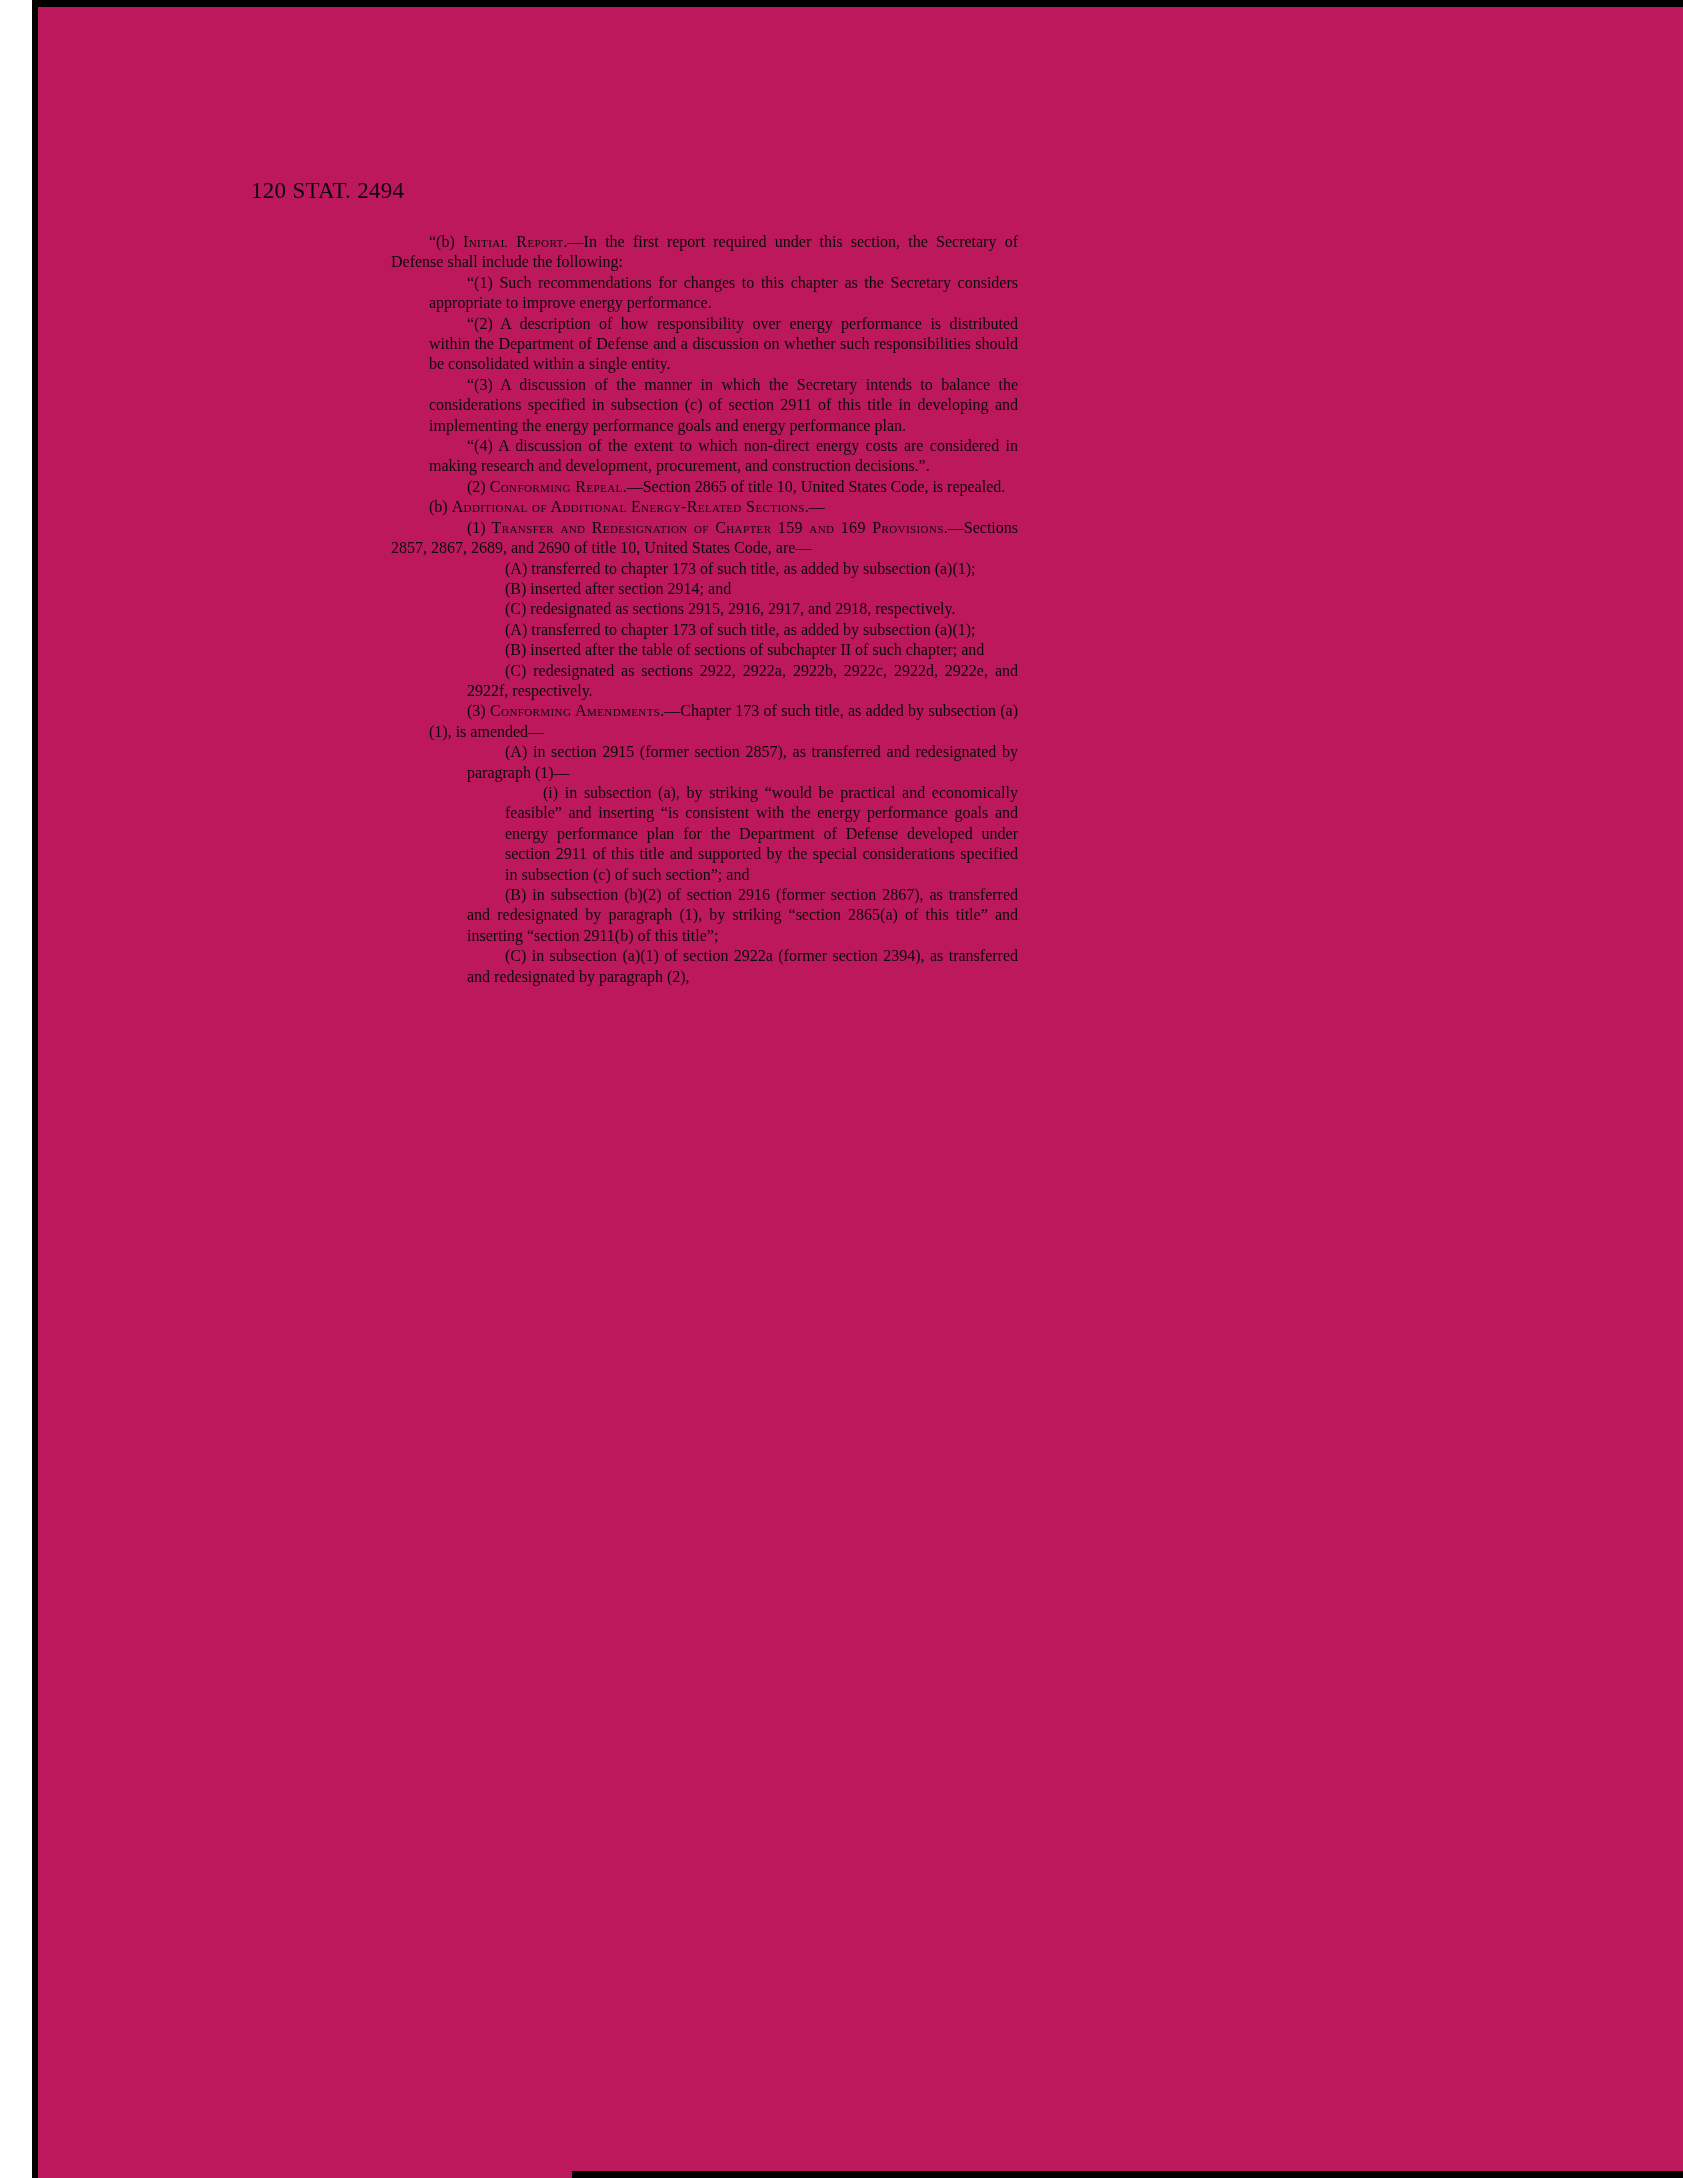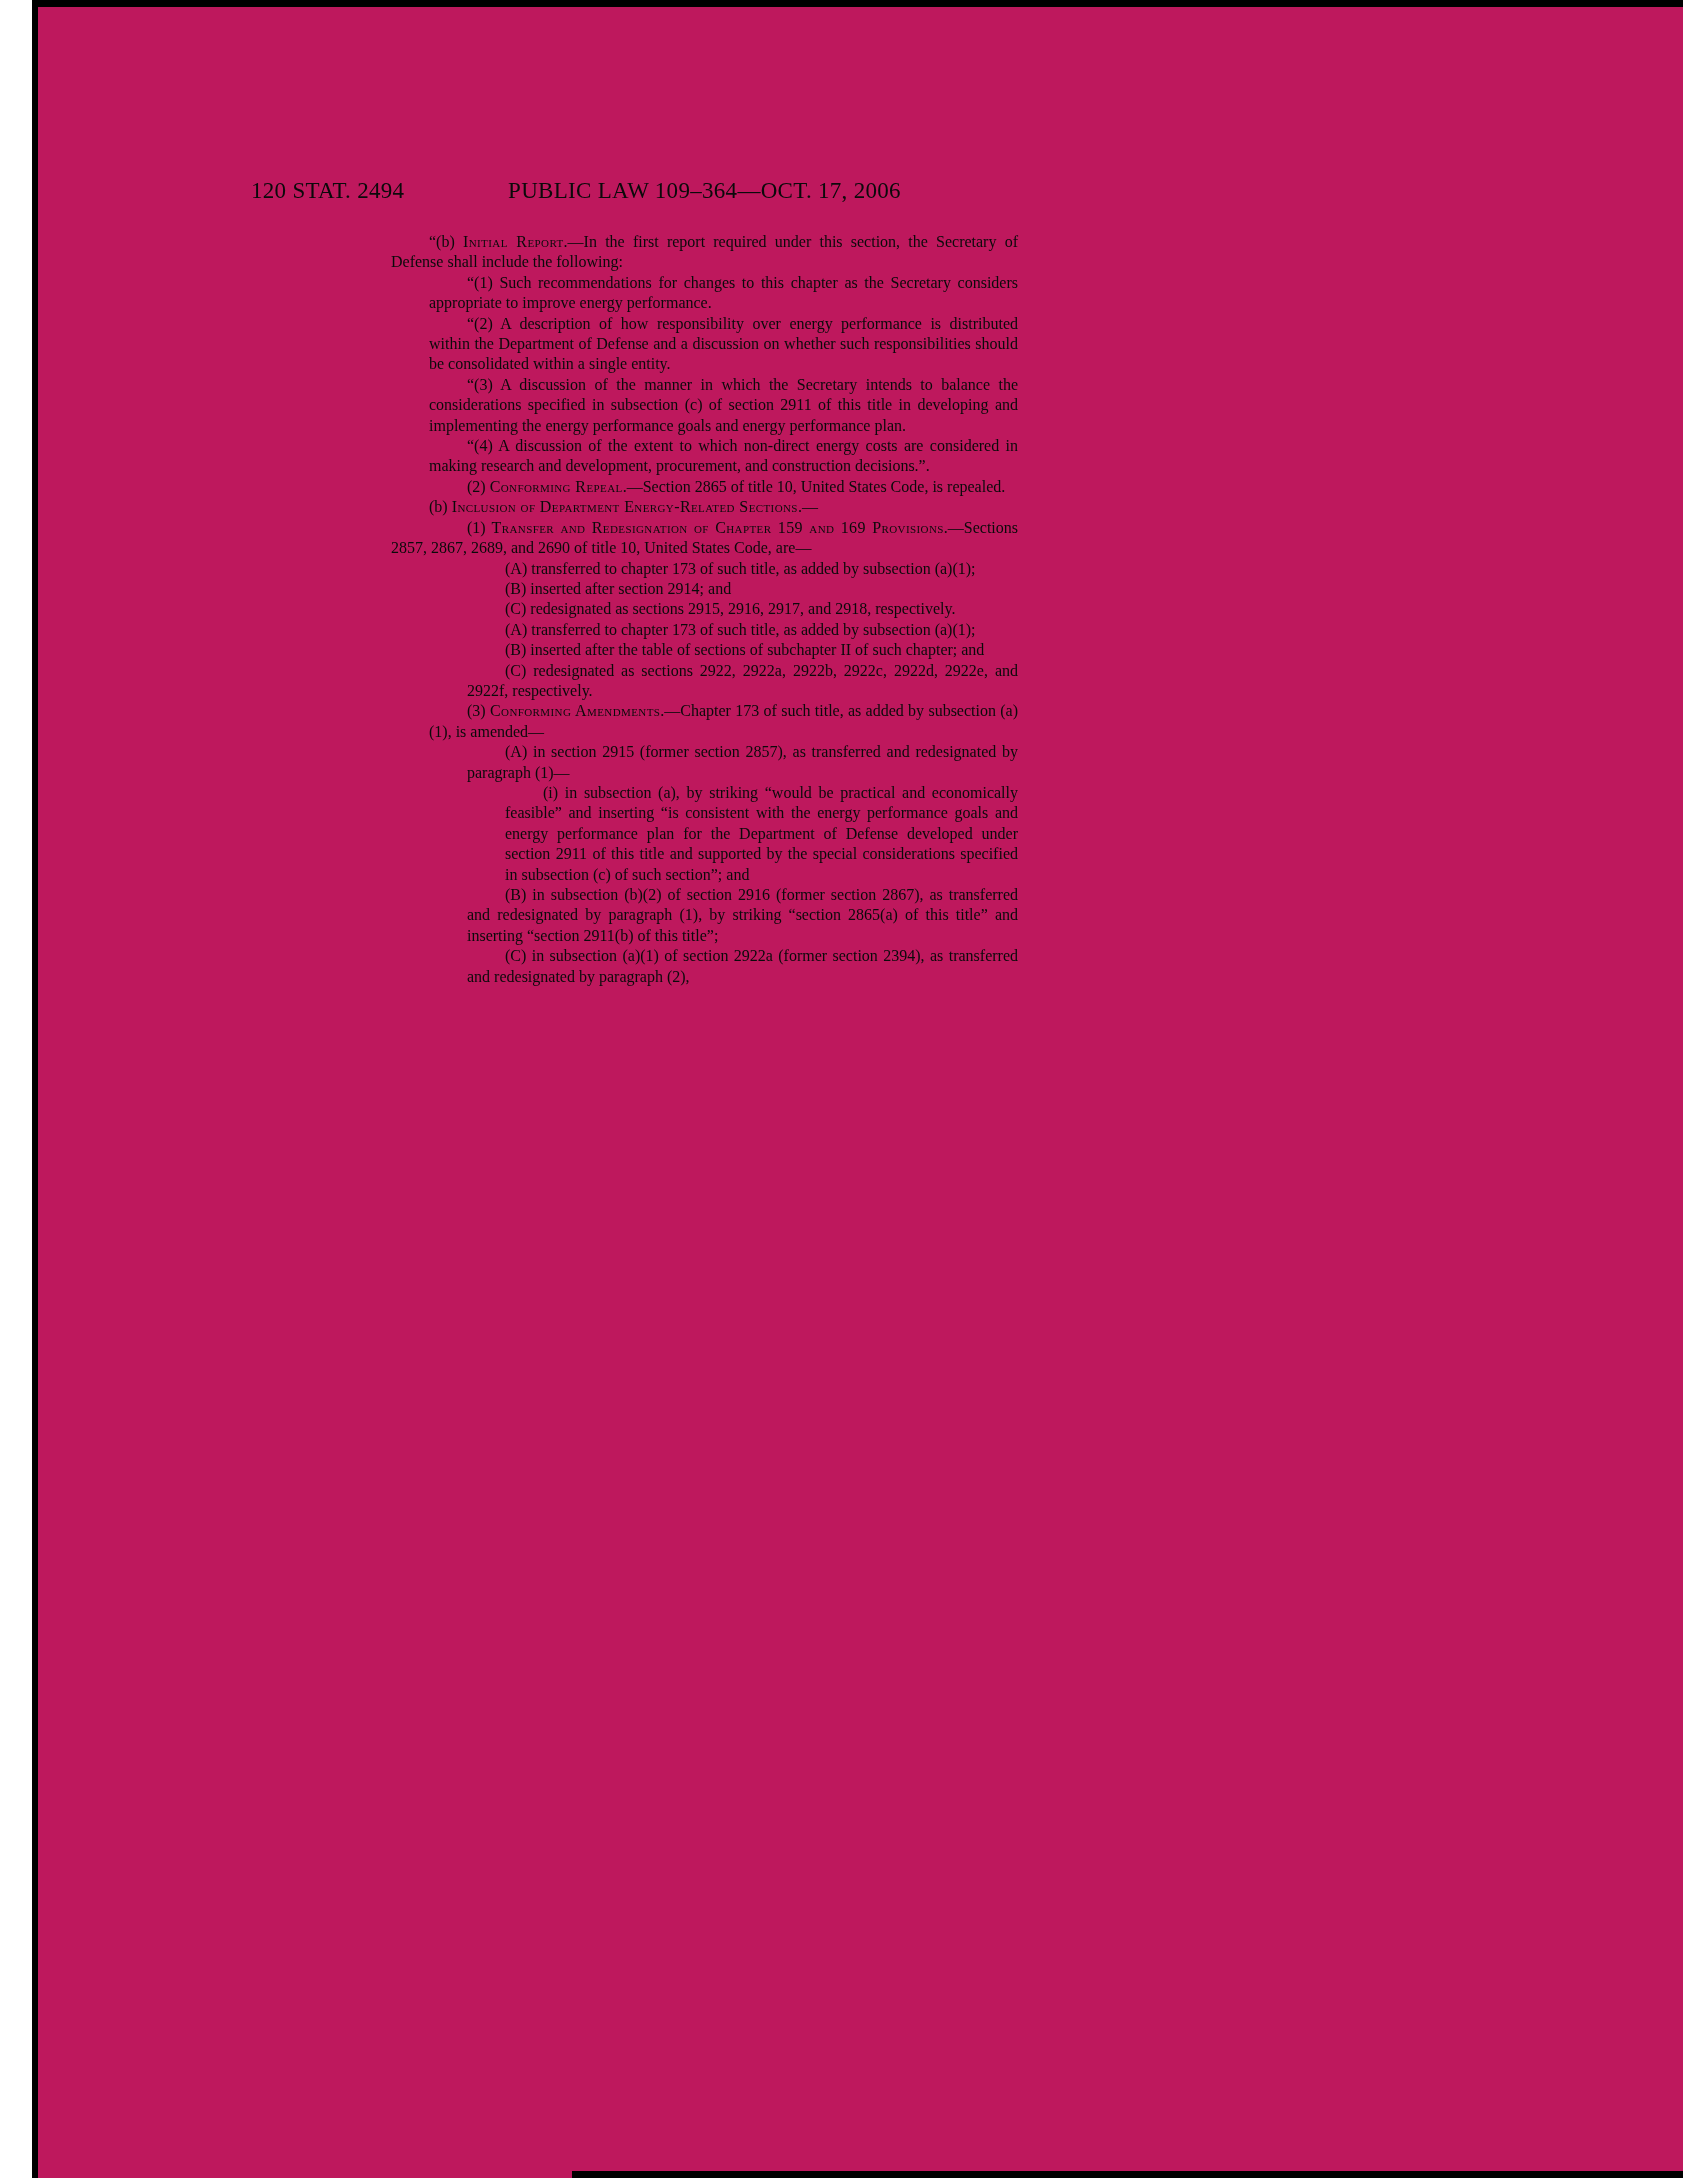--- a/index.html
+++ b/index.html
@@ -69,31 +69,30 @@
 </head>
 <body>
 
 <div class="page">
   <div class="edge-top"></div>
   <div class="edge-left"></div>
   <div class="edge-bottom"></div>
 
   <div class="running-head">
     <span class="stat-number">120 STAT. 2494</span>
-    <span class="law-heading">PUBLIC LAW 109–364—OCT. 17, 2006</span>
   </div>
 
   <div class="statute-text">
       <p class="para" style="margin-left: 0px; text-indent: 38px;"><span>“(b) </span><span class="sc">Initial Report</span><span>.—In the first report required under this section, the Secretary of Defense shall include the following:</span></p>
       <p class="para" style="margin-left: 38px; text-indent: 38px;"><span>“(1) Such recommendations for changes to this chapter as the Secretary considers appropriate to improve energy performance.</span></p>
       <p class="para" style="margin-left: 38px; text-indent: 38px;"><span>“(2) A description of how responsibility over energy performance is distributed within the Department of Defense and a discussion on whether such responsibilities should be consolidated within a single entity.</span></p>
       <p class="para" style="margin-left: 38px; text-indent: 38px;"><span>“(3) A discussion of the manner in which the Secretary intends to balance the considerations specified in subsection (c) of section 2911 of this title in developing and implementing the energy performance goals and energy performance plan.</span></p>
       <p class="para" style="margin-left: 38px; text-indent: 38px;"><span>“(4) A discussion of the extent to which non-direct energy costs are considered in making research and development, procurement, and construction decisions.”.</span></p>
       <p class="para" style="margin-left: 38px; text-indent: 38px;"><span>(2) </span><span class="sc">Conforming Repeal</span><span>.—Section 2865 of title 10, United States Code, is repealed.</span></p>
-      <p class="para" style="margin-left: 0px; text-indent: 38px;"><span>(b) </span><span class="sc">Inclusion of Department Energy-Related Sections</span><span>.—</span></p>
+      <p class="para" style="margin-left: 0px; text-indent: 38px;"><span>(b) </span><span class="sc">Additional of Additional Energy-Related Sections</span><span>.—</span></p>
       <p class="para" style="margin-left: 0px; text-indent: 76px;"><span>(1) </span><span class="sc">Transfer and Redesignation of Chapter 159 and 169 Provisions</span><span>.—Sections 2857, 2867, 2689, and 2690 of title 10, United States Code, are—</span></p>
       <p class="para" style="margin-left: 76px; text-indent: 38px;"><span>(A) transferred to chapter 173 of such title, as added by subsection (a)(1);</span></p>
       <p class="para" style="margin-left: 76px; text-indent: 38px;"><span>(B) inserted after section 2914; and</span></p>
       <p class="para" style="margin-left: 76px; text-indent: 38px;"><span>(C) redesignated as sections 2915, 2916, 2917, and 2918, respectively.</span></p>
       <p class="para" style="margin-left: 76px; text-indent: 38px;"><span>(A) transferred to chapter 173 of such title, as added by subsection (a)(1);</span></p>
       <p class="para" style="margin-left: 76px; text-indent: 38px;"><span>(B) inserted after the table of sections of subchapter II of such chapter; and</span></p>
       <p class="para" style="margin-left: 76px; text-indent: 38px;"><span>(C) redesignated as sections 2922, 2922a, 2922b, 2922c, 2922d, 2922e, and 2922f, respectively.</span></p>
       <p class="para" style="margin-left: 38px; text-indent: 38px;"><span>(3) </span><span class="sc">Conforming Amendments</span><span>.—Chapter 173 of such title, as added by subsection (a)(1), is amended—</span></p>
       <p class="para" style="margin-left: 76px; text-indent: 38px;"><span>(A) in section 2915 (former section 2857), as transferred and redesignated by paragraph (1)—</span></p>
       <p class="para" style="margin-left: 114px; text-indent: 38px;"><span>(i) in subsection (a), by striking “would be practical and economically feasible” and inserting “is consistent with the energy performance goals and energy performance plan for the Department of Defense developed under section 2911 of this title and supported by the special considerations specified in subsection (c) of such section”; and</span></p>

